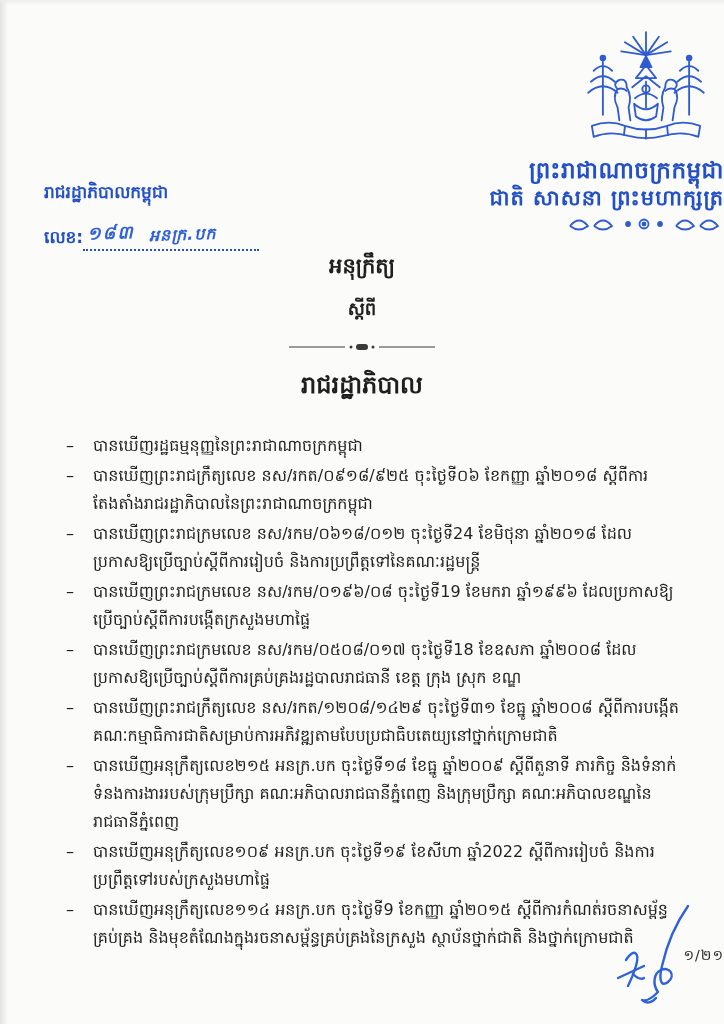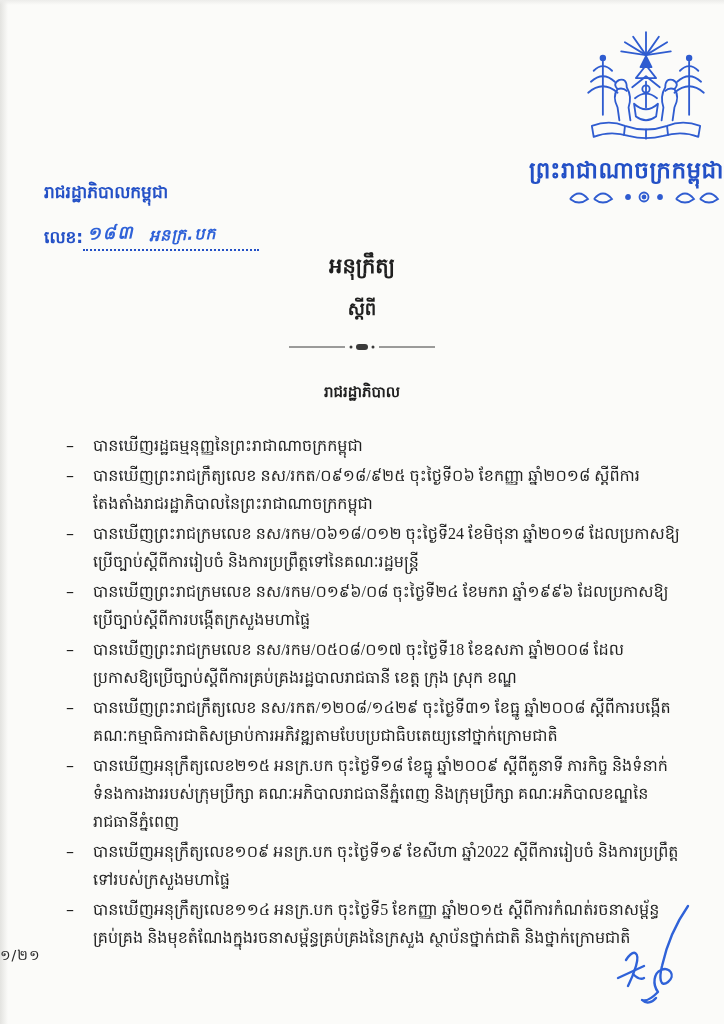--- a/index.html
+++ b/index.html
@@ -48,39 +48,38 @@
     transform:rotate(-2deg); display:inline-block;
   }
   .hand-number { font-size:18px; letter-spacing:2px; margin-right:14px; }
   .hand-suffix { font-size:16px; letter-spacing:1px; }
   
   .title-block { position:absolute; top:252px; left:0; right:0; text-align:center; }
   .doc-type   { font-size:21px; font-weight:700; color:#1f1f1f; }
   .regarding  { margin-top:14px; font-size:18px; font-weight:700; }
   .subject    { margin-top:13px; font-size:18px; font-weight:700; }
   .separator  { margin-top:13px; }
-  .section-heading { margin-top:26px; font-size:15px; font-weight:700; }
+  .section-heading { margin-top:14px; font-size:24px; font-weight:700; }
   
   .citations {
     position:absolute; top:432px; left:66px; right:42px;
     list-style:none;
   }
   .citation { display:flex; margin-bottom:2px; }
   .citation .dash {
     flex:0 0 27px; font-size:16px; line-height:28px; color:#1f1f1f;
   }
   .citation .ctext {
     flex:1; font-size:16px; line-height:28px; color:#1f1f1f;
     text-align:left;
-    font-family:Liberation Serif, serif;
   }
   
   .pageno {
     position:absolute; left:0; right:0; top:946px;
-    text-align:left; font-size:14px; color:#2a2a2a; letter-spacing:1px;
+    text-align:right; font-size:14px; color:#2a2a2a; letter-spacing:1px;
   }
   .signature { position:absolute; right:16px; bottom:4px; }
 </style>
 </head>
 <body>
 
 <div class="edge-shadow"></div>
 <div class="edge-shadow-top"></div>
 
 <div class="header">
@@ -124,20 +123,21 @@
         <path d="M116 64 Q110 62 106 66"></path>
 
         <path d="M26 104 Q45 97 62 104 Q85 112 108 104 Q125 97 144 104 L142 116 Q124 109 104 115 Q85 120 66 115 Q46 109 28 116 Z"></path>
         <line x1="62" y1="105" x2="61" y2="114"></line>
         <line x1="85" y1="108" x2="85" y2="118"></line>
         <line x1="108" y1="105" x2="109" y2="114"></line>
       </g>
     </svg>
   </div>
   <div class="kingdom-title">ព្រះរាជាណាចក្រកម្ពុជា</div>
+  <div class="motto">ជាតិ សាសនា ព្រះមហាក្សត្រ</div>
   <div class="flourish">
     <svg width="160" height="18" viewBox="0 0 160 18">
       <g stroke="#2f5cd0" fill="none" stroke-width="1.8">
         <path d="M6 11 q9 -11 18 0 q-9 7 -18 0"></path>
         <path d="M30 11 q9 -11 18 0 q-9 7 -18 0"></path>
         <circle cx="64" cy="9" r="2" fill="#2f5cd0"></circle>
         <circle cx="80" cy="9" r="4.5"></circle>
         <circle cx="80" cy="9" r="1.5" fill="#2f5cd0"></circle>
         <circle cx="96" cy="9" r="2" fill="#2f5cd0"></circle>
         <path d="M112 11 q9 -11 18 0 q-9 7 -18 0"></path>
@@ -181,41 +181,41 @@
     <li class="citation">
     <span class="dash">–</span>
     <span class="ctext">បានឃើញព្រះរាជក្រឹត្យលេខ នស/រកត/០៩១៨/៩២៥ ចុះថ្ងៃទី០៦ ខែកញ្ញា ឆ្នាំ២០១៨ ស្តីពីការតែងតាំងរាជរដ្ឋាភិបាលនៃព្រះរាជាណាចក្រកម្ពុជា</span>
   </li>
     <li class="citation">
     <span class="dash">–</span>
     <span class="ctext">បានឃើញព្រះរាជក្រមលេខ នស/រកម/០៦១៨/០១២ ចុះថ្ងៃទី24 ខែមិថុនា ឆ្នាំ២០១៨ ដែលប្រកាសឱ្យប្រើច្បាប់ស្តីពីការរៀបចំ និងការប្រព្រឹត្តទៅនៃគណៈរដ្ឋមន្ត្រី</span>
   </li>
     <li class="citation">
     <span class="dash">–</span>
-    <span class="ctext">បានឃើញព្រះរាជក្រមលេខ នស/រកម/០១៩៦/០៨ ចុះថ្ងៃទី២៤ ខែមករា ឆ្នាំ១៩៩៦ ដែលប្រកាសឱ្យប្រើច្បាប់ស្តីពីការបង្កើតក្រសួងមហាផ្ទៃ</span>
+    <span class="ctext">បានឃើញព្រះរាជក្រមលេខ នស/រកម/០១៩៦/០៨ ចុះថ្ងៃទី19 ខែមករា ឆ្នាំ១៩៩៦ ដែលប្រកាសឱ្យប្រើច្បាប់ស្តីពីការបង្កើតក្រសួងមហាផ្ទៃ</span>
   </li>
     <li class="citation">
     <span class="dash">–</span>
     <span class="ctext">បានឃើញព្រះរាជក្រមលេខ នស/រកម/០៥០៨/០១៧ ចុះថ្ងៃទី18 ខែឧសភា ឆ្នាំ២០០៨ ដែលប្រកាសឱ្យប្រើច្បាប់ស្តីពីការគ្រប់គ្រងរដ្ឋបាលរាជធានី ខេត្ត ក្រុង ស្រុក ខណ្ឌ</span>
   </li>
     <li class="citation">
     <span class="dash">–</span>
     <span class="ctext">បានឃើញព្រះរាជក្រឹត្យលេខ នស/រកត/១២០៨/១៤២៩ ចុះថ្ងៃទី៣១ ខែធ្នូ ឆ្នាំ២០០៨ ស្តីពីការបង្កើតគណៈកម្មាធិការជាតិសម្រាប់ការអភិវឌ្ឍតាមបែបប្រជាធិបតេយ្យនៅថ្នាក់ក្រោមជាតិ</span>
   </li>
     <li class="citation">
     <span class="dash">–</span>
     <span class="ctext">បានឃើញអនុក្រឹត្យលេខ២១៥ អនក្រ.បក ចុះថ្ងៃទី១៨ ខែធ្នូ ឆ្នាំ២០០៩ ស្តីពីតួនាទី ភារកិច្ច និងទំនាក់ទំនងការងាររបស់ក្រុមប្រឹក្សា គណៈអភិបាលរាជធានីភ្នំពេញ និងក្រុមប្រឹក្សា គណៈអភិបាលខណ្ឌនៃរាជធានីភ្នំពេញ</span>
   </li>
     <li class="citation">
     <span class="dash">–</span>
     <span class="ctext">បានឃើញអនុក្រឹត្យលេខ១០៩ អនក្រ.បក ចុះថ្ងៃទី១៩ ខែសីហា ឆ្នាំ2022 ស្តីពីការរៀបចំ និងការប្រព្រឹត្តទៅរបស់ក្រសួងមហាផ្ទៃ</span>
   </li>
     <li class="citation">
     <span class="dash">–</span>
-    <span class="ctext">បានឃើញអនុក្រឹត្យលេខ១១៤ អនក្រ.បក ចុះថ្ងៃទី5 ខែកញ្ញា ឆ្នាំ២០១៥ ស្តីពីការកំណត់រចនាសម្ព័ន្ធគ្រប់គ្រង និងមុខតំណែងក្នុងរចនាសម្ព័ន្ធគ្រប់គ្រងនៃក្រសួង ស្ថាប័នថ្នាក់ជាតិ និងថ្នាក់ក្រោមជាតិ</span>
+    <span class="ctext">បានឃើញអនុក្រឹត្យលេខ១១៤ អនក្រ.បក ចុះថ្ងៃទី9 ខែកញ្ញា ឆ្នាំ២០១៥ ស្តីពីការកំណត់រចនាសម្ព័ន្ធគ្រប់គ្រង និងមុខតំណែងក្នុងរចនាសម្ព័ន្ធគ្រប់គ្រងនៃក្រសួង ស្ថាប័នថ្នាក់ជាតិ និងថ្នាក់ក្រោមជាតិ</span>
   </li>
   </ul>
 
 <div class="pageno">១/២១</div>
 
 <div class="signature">
   <svg width="108" height="112" viewBox="0 0 108 112">
     <g stroke="#2f62d8" fill="none" stroke-width="2.4" stroke-linecap="round" stroke-linejoin="round">
 
       <path d="M88 2 C74 22 66 44 62 62 C59 74 60 84 68 78 C76 72 70 62 61 66 C54 69 52 80 58 88 C52 94 46 98 42 96 C46 100 52 99 56 94"></path>

